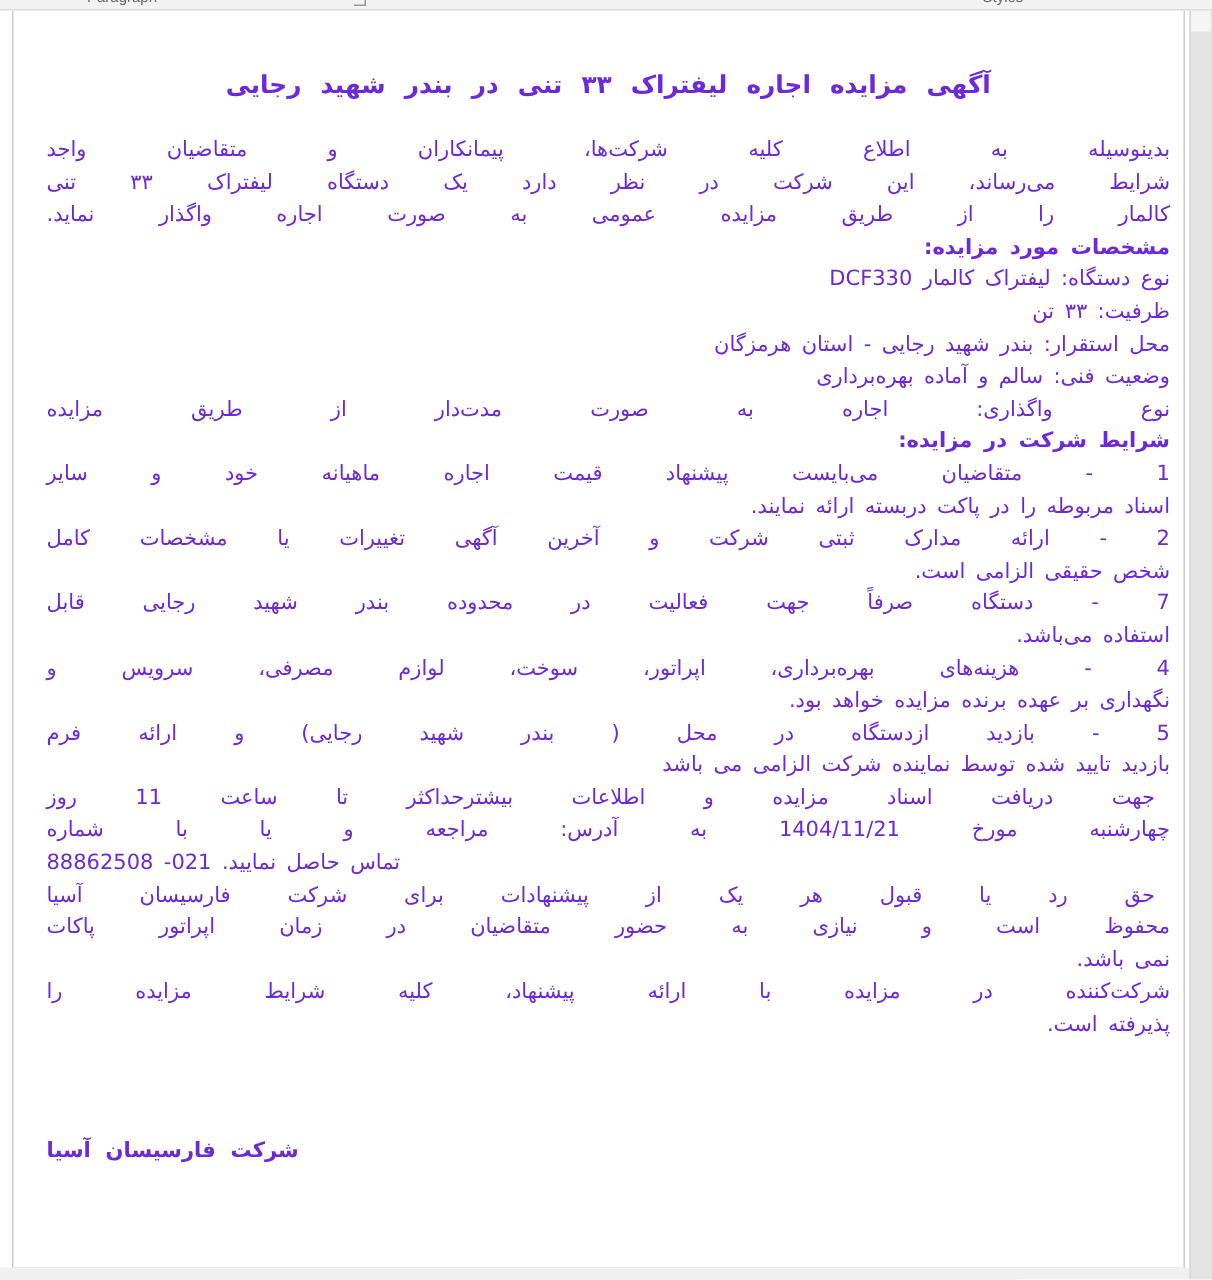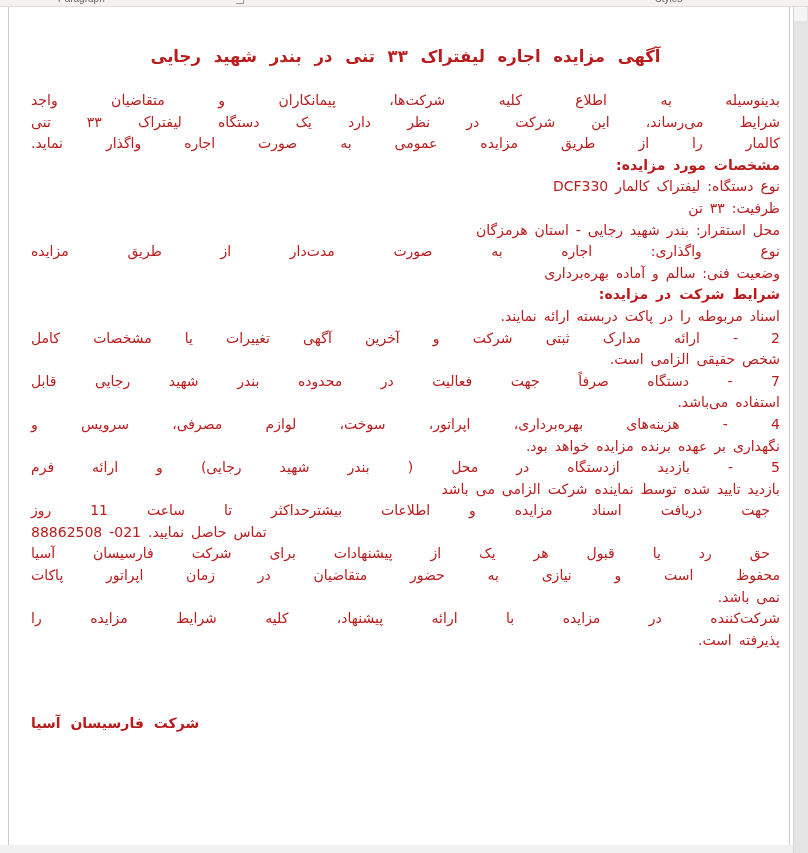--- a/index.html
+++ b/index.html
@@ -36,21 +36,21 @@
   }
   
   .page{
     position:absolute;left:8px;top:7px;width:782px;height:839px;
     box-sizing:border-box;background:#ffffff;
     border:1px solid #cccccc;border-top:none;z-index:2;
   }
   .doc{
     direction:rtl;
     padding:40px 9px 0 22px;
-    color:#b91c1c;
+    color:#6d28d9;
   }
   .doc-title{
     text-align:center;font-weight:bold;font-size:16.5px;
     word-spacing:7px;letter-spacing:.4px;margin:0 0 24px 0;white-space:nowrap;
   }
   .ln{
     font-size:14px;line-height:21.6px;word-spacing:2.5px;white-space:normal;
   }
   .ln.justify{text-align:justify;text-align-last:justify;}
   .ln.right{text-align:right;}
@@ -81,33 +81,35 @@
   <div class="doc">
     <div class="doc-title">آگهی مزایده اجاره لیفتراک ۳۳ تنی در بندر شهید رجایی</div>
     <div id="lines">
         <div class="ln justify">بدینوسیله به اطلاع کلیه شرکت‌ها، پیمانکاران و متقاضیان واجد</div>
         <div class="ln justify">شرایط می‌رساند، این شرکت در نظر دارد یک دستگاه لیفتراک ۳۳ تنی</div>
         <div class="ln justify">کالمار را از طریق مزایده عمومی به صورت اجاره واگذار نماید.</div>
         <div class="ln right bold">مشخصات مورد مزایده:</div>
         <div class="ln right">نوع دستگاه: لیفتراک کالمار DCF330</div>
         <div class="ln right">ظرفیت: ۳۳ تن</div>
         <div class="ln right">محل استقرار: بندر شهید رجایی - استان هرمزگان</div>
+        <div class="ln right">وضعیت فنی: سالم و آماده بهره‌برداری</div>
         <div class="ln justify">نوع واگذاری: اجاره به صورت مدت‌دار از طریق مزایده</div>
-        <div class="ln right">وضعیت فنی: سالم و آماده بهره‌برداری</div>
         <div class="ln right bold">شرایط شرکت در مزایده:</div>
+        <div class="ln justify">1 - متقاضیان می‌بایست پیشنهاد قیمت اجاره ماهیانه خود و سایر</div>
         <div class="ln right">اسناد مربوطه را در پاکت دربسته ارائه نمایند.</div>
         <div class="ln justify">2 - ارائه مدارک ثبتی شرکت و آخرین آگهی تغییرات یا مشخصات کامل</div>
         <div class="ln right">شخص حقیقی الزامی است.</div>
         <div class="ln justify">7 - دستگاه صرفاً جهت فعالیت در محدوده بندر شهید رجایی قابل</div>
         <div class="ln right">استفاده می‌باشد.</div>
         <div class="ln justify">4 - هزینه‌های بهره‌برداری، اپراتور، سوخت، لوازم مصرفی، سرویس و</div>
         <div class="ln right">نگهداری بر عهده برنده مزایده خواهد بود.</div>
         <div class="ln justify">5 - بازدید ازدستگاه در محل ( بندر شهید رجایی) و ارائه فرم</div>
         <div class="ln right">بازدید تایید شده توسط نماینده شرکت الزامی می باشد</div>
         <div class="ln justify ind">جهت دریافت اسناد مزایده و اطلاعات بیشترحداکثر تا ساعت 11 روز</div>
+        <div class="ln justify">چهارشنبه مورخ 1404/11/21 به آدرس: مراجعه و یا با شماره</div>
         <div class="ln left"><span dir="ltr">88862508 -021</span> <span dir="rtl">تماس حاصل نمایید.</span></div>
         <div class="ln justify ind">حق رد یا قبول هر یک از پیشنهادات برای شرکت فارسیسان آسیا</div>
         <div class="ln justify">محفوظ است و نیازی به حضور متقاضیان در زمان اپراتور پاکات</div>
         <div class="ln right">نمی باشد.</div>
         <div class="ln justify">شرکت‌کننده در مزایده با ارائه پیشنهاد، کلیه شرایط مزایده را</div>
         <div class="ln right">پذیرفته است.</div>
       </div>
     <div class="doc-footer">شرکت فارسیسان آسیا</div>
   </div>
 </div>

